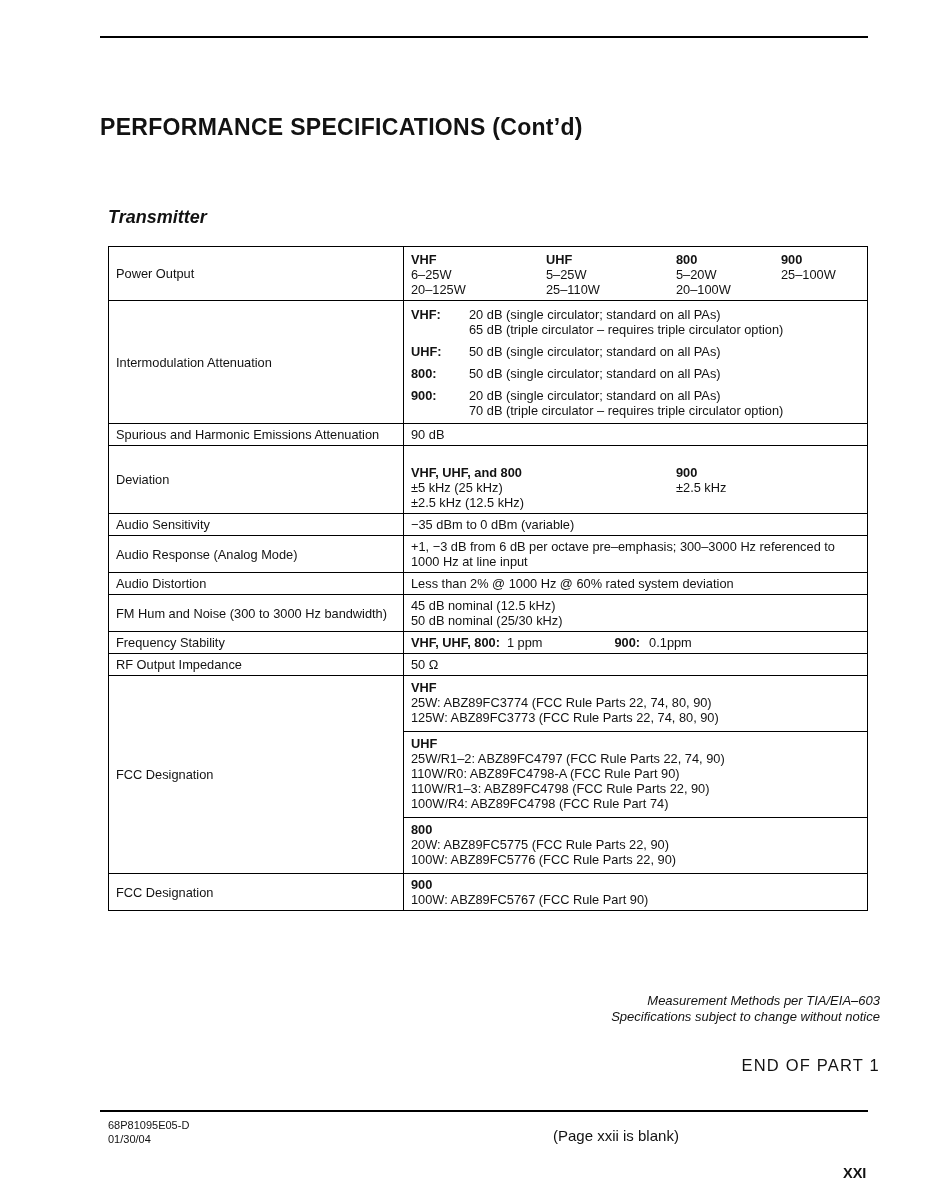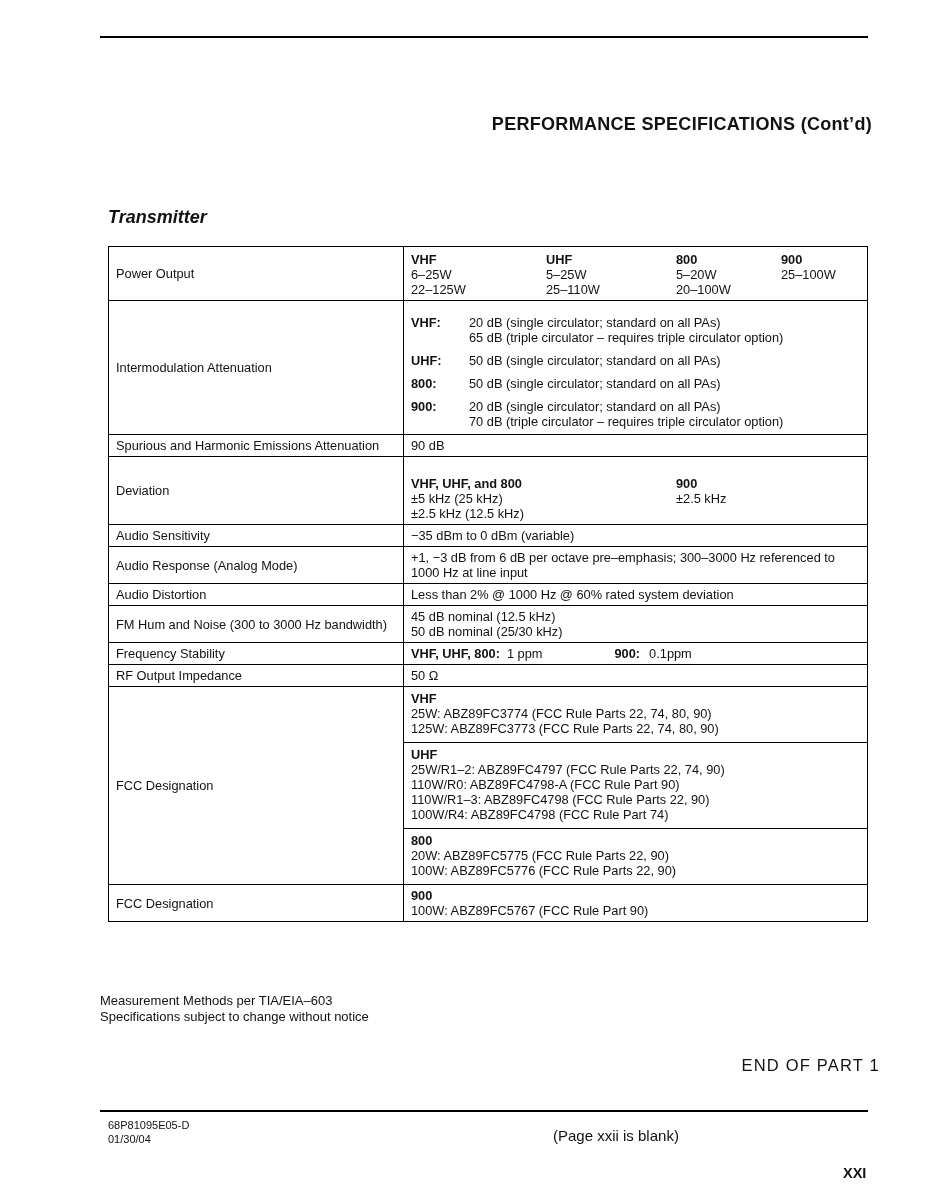--- a/index.html
+++ b/index.html
@@ -9,22 +9,22 @@
     font-family:"Liberation Sans", sans-serif;
     color:#121212;
     position:relative;
     overflow:hidden;
   }
   .rule { position:absolute; left:100px; width:768px; height:2px; background:#000; }
   .rule-top { top:36px; }
   .rule-bottom { top:1110px; }
 
   .page-title {
-    position:absolute; top:114px; left:92px; width:780px;
-    text-align:right; font-size:18px; font-weight:bold; letter-spacing:0.3px;
+    position:absolute; top:114px; left:100px; width:780px;
+    text-align:left; font-size:23px; font-weight:bold; letter-spacing:0.3px;
   }
   .section-heading {
     position:absolute; top:207px; left:108px;
     font-size:18px; font-weight:bold; font-style:italic;
   }
 
   table.spec-table {
     position:absolute; top:246px; left:108px; width:760px;
     border-collapse:collapse;
     font-size:12.8px; line-height:15px;
@@ -34,40 +34,40 @@
   .spec-table td.label { width:295px; vertical-align:middle; }
   .spec-table td.value { vertical-align:top; }
   .b { font-weight:bold; }
 
   
   .power-grid { display:grid; grid-template-columns:135px 130px 105px 1fr; padding-top:2px; }
   .power-col div { line-height:15px; }
 
   
   .im-wrap { padding-top:3px; }
-  .im-group { display:flex; margin-bottom:7px;margin-top:8px; }
+  .im-group { display:flex; margin-bottom:7px; }
   .im-group:last-child { margin-bottom:2px; }
   .im-band { width:58px; flex-shrink:0; font-weight:bold; }
 
   
   .dev-grid { display:grid; grid-template-columns:265px 1fr; padding-top:2px;margin-top:14px; }
 
   
   .fs-line span.gap1 { margin-left:7px; }
   .fs-line span.gap2 { margin-left:72px; }
   .fs-line span.gap3 { margin-left:9px; }
 
   
   td.fcc-cell { padding:0; }
   .fcc-group { padding:4px 6px 6px 7px; }
   .fcc-group + .fcc-group { border-top:1.5px solid #000; }
 
   .notes {
     position:absolute; top:993px; left:100px; width:780px;
-    text-align:left; font-size:13px; line-height:16px;
+    text-align:right; font-style:italic; font-size:13px; line-height:16px;
   }
   .end-text {
     position:absolute; top:1056px; left:100px; width:780px;
     text-align:right; font-size:16.5px; letter-spacing:1.2px;
   }
 
   .footer-left { position:absolute; left:108px; top:1118px; font-size:11px; line-height:14px; }
   .footer-center { position:absolute; left:553px; top:1127px; font-size:15px; }
   .footer-right { position:absolute; left:843px; top:1121px; font-size:14.5px; font-weight:bold;margin-top:44px; }
 </style>
@@ -83,21 +83,21 @@
 <table class="spec-table">
   <tbody>
 
     <tr>
       <td class="label">Power Output</td>
       <td class="value">
         <div class="power-grid">
           <div class="power-col">
             <div class="b">VHF</div>
             <div>6–25W</div>
-            <div>22–125W</div>
+            <div>20–125W</div>
           </div>
           <div class="power-col">
             <div class="b">UHF</div>
             <div>5–25W</div>
             <div>25–110W</div>
           </div>
           <div class="power-col">
             <div class="b">800</div>
             <div>5–20W</div>
             <div>20–100W</div>

